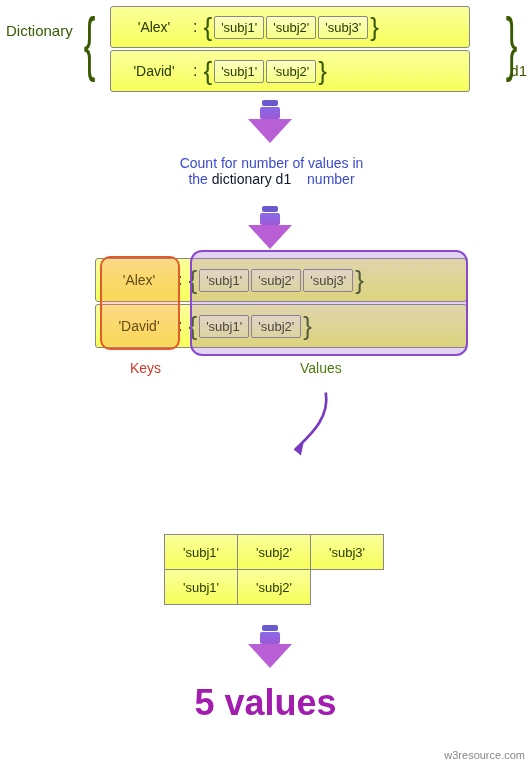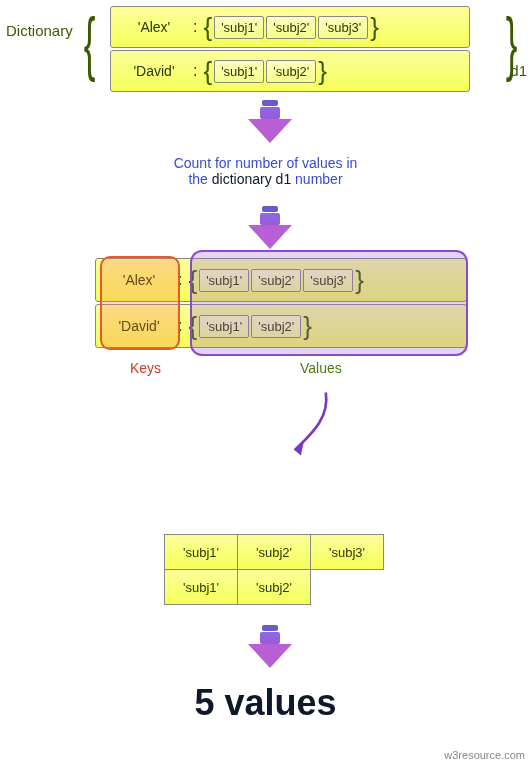--- a/index.html
+++ b/index.html
@@ -122,21 +122,21 @@
   .arrow2 { top: 206px; left: 248px; }
   .arrow4 { top: 625px; left: 248px; }
 
   .caption {
     position:absolute;
     top: 155px;
     left: 0; width:100%;
     text-align:center;
     font-size:14px;
   }
-  .caption .blue { color:#3a4ad0; }
+  .caption .blue { color:#3a4ad0;margin-left:12px; }
   .caption .green { color:#0f172a; }
 
   
   .mid-box {
     position:absolute;
     top: 258px;
     left: 95px;
     width: 372px;
   }
   .mid-row {
@@ -227,21 +227,21 @@
     margin:-1px 0 0 -1px;
   }
 
   .result {
     position:absolute;
     top:682px;
     left:0; width:100%;
     text-align:center;
     font-size:36px;
     font-weight:bold;
-    color:#0f172a;
+    color:#a21caf;
   }
 
   .footer {
     position:absolute;
     bottom:2px;
     right:6px;
     font-size:11px;
     color:#888;
   }
 </style>

